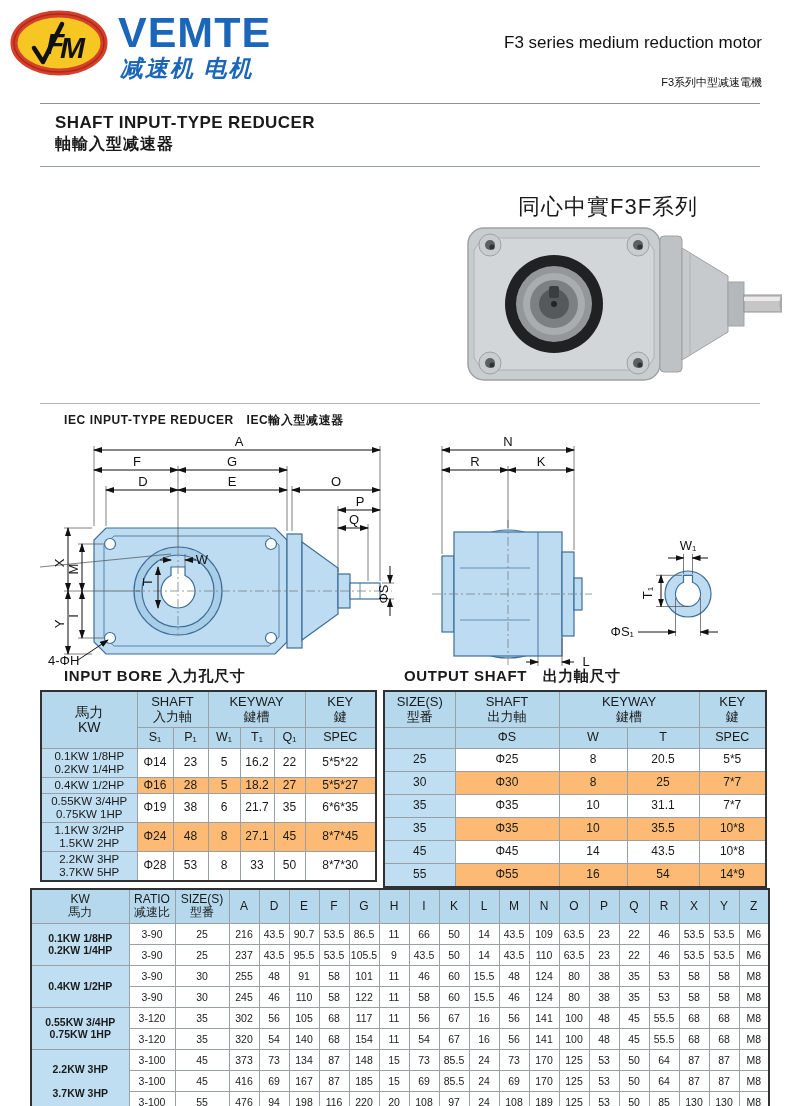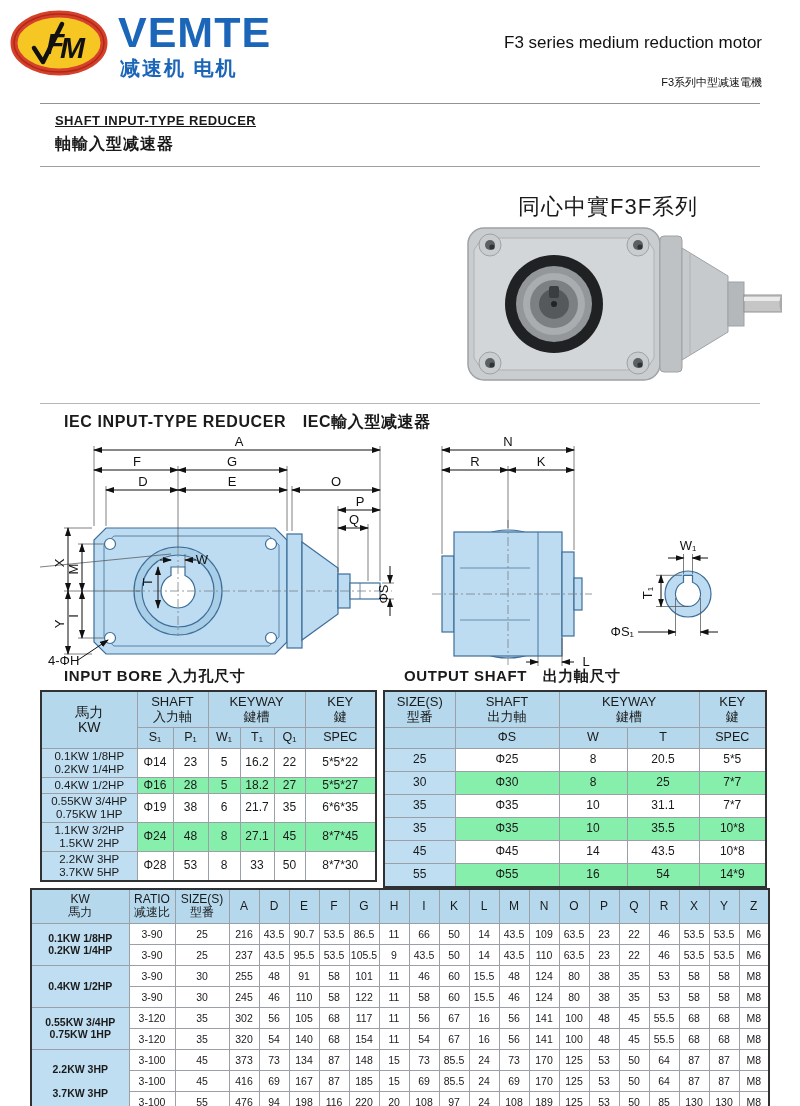--- a/index.html
+++ b/index.html
@@ -3,38 +3,38 @@
 <meta charset="utf-8">
 <style>
   html,body{margin:0;padding:0;background:#ffffff;}
   body{font-family:"Liberation Sans","DejaVu Sans",sans-serif;color:#1a1a1a;}
   #page{position:relative;width:800px;height:1106px;background:#fff;overflow:hidden;}
   .abs{position:absolute;}
   .rule{position:absolute;height:1px;background:#8f9396;}
 
   
   .brand-name{font-size:43px;font-weight:bold;color:#1b66b8;letter-spacing:1px;line-height:40px;}
-  .brand-tag{font-size:20px;font-weight:bold;color:#1b66b8;letter-spacing:2px;line-height:30px;}
+  .brand-tag{font-size:23px;font-weight:bold;color:#1b66b8;letter-spacing:2px;line-height:30px;font-style:italic;}
   .series-en{font-size:17px;color:#111;text-align:right;line-height:22px;}
   .series-zh{font-size:11px;color:#111;text-align:right;line-height:20px;}
 
-  .page-title-en{font-size:13px;font-weight:bold;letter-spacing:.4px;text-decoration:underline;}
+  .page-title-en{font-size:17px;font-weight:bold;letter-spacing:.4px;}
   .page-title-zh{font-size:16px;font-weight:bold;letter-spacing:1px;}
   .series-note{font-size:22px;letter-spacing:1px;}
-  .iec-heading{font-size:16px;font-weight:bold;letter-spacing:.6px;}
+  .iec-heading{font-size:12px;font-weight:bold;letter-spacing:.6px;}
   .tbl-title{font-size:15px;font-weight:bold;letter-spacing:.6px;}
 
   
   table.tbl{border-collapse:collapse;table-layout:fixed;background:#fff;}
   table.tbl td,table.tbl th{border:1px solid #9aa0a6;text-align:center;vertical-align:middle;
     padding:1px 1px;font-weight:normal;overflow:hidden;white-space:nowrap;}
   table.tbl{border:2px solid #2f3133;}
   .hdr{background:#b5d8ec;font-weight:bold;}
   td.lbl{background:#bfdef2;}
-  tr.alt td:not(.lbl){background:#86efac;}
+  tr.alt td:not(.lbl){background:#fdba74;}
   .input-tbl td,.output-tbl td{font-size:12px;line-height:13px;}
   .input-tbl .hdr,.output-tbl .hdr{font-size:13px;line-height:15px;}
   .input-tbl .sub th,.output-tbl .sub th{font-size:12.5px;height:18px;}
   .input-tbl td.lbl{font-size:11.5px;}
   .dim-tbl td{font-size:10.5px;line-height:14px;height:18px;padding:1px 0;}
   .dim-tbl th{font-size:12px;line-height:13px;}
   .dim-tbl td.lbl{font-size:10.5px;font-weight:bold;}
   .dim-tbl td.lbl div{line-height:12px;}
   .dim-tbl td.lbl.gap div:first-child{margin-bottom:12px;}
   .output-tbl tbody td{height:20px;}

